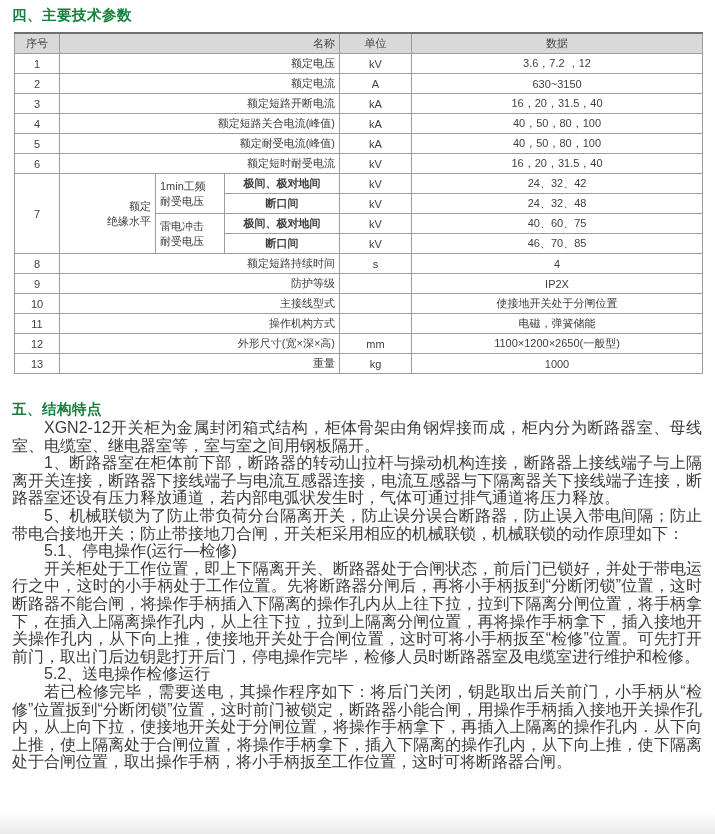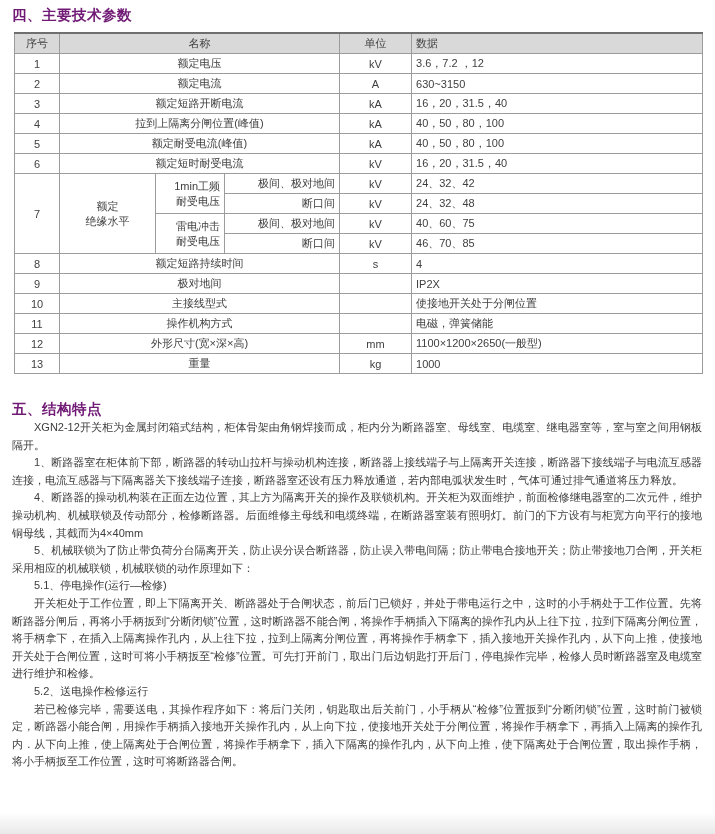--- a/index.html
+++ b/index.html
@@ -7,21 +7,21 @@
     width:715px; height:834px;
     background:#ffffff;
     font-family:"Liberation Sans","DejaVu Sans",sans-serif;
     color:#3c3c3c;
     position:relative;
     overflow:hidden;
   }
   .content { padding:6px 13px 0 12px; }
 
   .section-title {
-    color:#701a75;
+    color:#15803d;
     font-size:14.5px;
     font-weight:bold;
     margin:0 0 7px 0;
     letter-spacing:0.5px;
   }
 
   table.params {
     width:688px;
     border-collapse:collapse;
     table-layout:fixed;
@@ -36,31 +36,31 @@
     border:1px solid #9c9c9c;
     padding:1px 4px;
     height:17px;
     overflow:hidden;
   }
   .params th {
     background:#d9d9d9;
     font-weight:normal;
   }
   .c-center { text-align:center; }
-  .c-name   { text-align:center; padding-left:26px; }
-  .c-group  { text-align:right; padding-left:8px; }
-  .c-scope  { text-align:right; padding-left:8px; }
-  .c-data   { text-align:left; padding-left:12px; }
+  .c-name   { text-align:right; padding-left:26px; }
+  .c-group  { text-align:left; padding-left:8px; }
+  .c-scope  { text-align:center; padding-left:8px;font-weight:bold; }
+  .c-data   { text-align:center; padding-left:12px; }
   .pre      { white-space:pre-line; line-height:15px; }
 
   .features { margin-top:26px; }
   .features .section-title { margin-bottom:0; }
   .features p {
     margin:0;
-    font-size:11px;
+    font-size:16px;
     line-height:17.6px;
     text-align:justify;
     text-indent:2em;
     color:#3c3c3c;
   }
 
   .page-bottom-fade {
     position:absolute; left:0; bottom:0;
     width:715px; height:22px;
     background:linear-gradient(to bottom, rgba(235,235,235,0), #e9e9e9);
@@ -105,21 +105,21 @@
       <td class="c-data">630~3150</td>
     </tr>
     <tr>
       <td class="c-center">3</td>
       <td class="c-name" colspan="3">额定短路开断电流</td>
       <td class="c-center">kA</td>
       <td class="c-data">16，20，31.5，40</td>
     </tr>
     <tr>
       <td class="c-center">4</td>
-      <td class="c-name" colspan="3">拉到上隔离分闸位置(峰值)</td>
+      <td class="c-name" colspan="3">额定短路关合电流(峰值)</td>
       <td class="c-center">kA</td>
       <td class="c-data">40，50，80，100</td>
     </tr>
     <tr>
       <td class="c-center">5</td>
       <td class="c-name" colspan="3">额定耐受电流(峰值)</td>
       <td class="c-center">kA</td>
       <td class="c-data">40，50，80，100</td>
     </tr>
     <tr>
@@ -158,21 +158,21 @@
     </tr>
 
     <tr>
       <td class="c-center">8</td>
       <td class="c-name" colspan="3">额定短路持续时间</td>
       <td class="c-center">s</td>
       <td class="c-data">4</td>
     </tr>
     <tr>
       <td class="c-center">9</td>
-      <td class="c-name" colspan="3">极对地间</td>
+      <td class="c-name" colspan="3">防护等级</td>
       <td class="c-center"></td>
       <td class="c-data">IP2X</td>
     </tr>
     <tr>
       <td class="c-center">10</td>
       <td class="c-name" colspan="3">主接线型式</td>
       <td class="c-center"></td>
       <td class="c-data">使接地开关处于分闸位置</td>
     </tr>
     <tr>
@@ -193,21 +193,20 @@
       <td class="c-center">kg</td>
       <td class="c-data">1000</td>
     </tr>
   </tbody>
     </table>
 
   <div class="features">
     <h2 class="section-title">五、结构特点</h2>
     <p>XGN2-12开关柜为金属封闭箱式结构，柜体骨架由角钢焊接而成，柜内分为断路器室、母线室、电缆室、继电器室等，室与室之间用钢板隔开。</p>
     <p>1、断路器室在柜体前下部，断路器的转动山拉杆与操动机构连接，断路器上接线端子与上隔离开关连接，断路器下接线端子与电流互感器连接，电流互感器与下隔离器关下接线端子连接，断路器室还设有压力释放通道，若内部电弧状发生时，气体可通过排气通道将压力释放。</p>
-    <p>4、断路器的操动机构装在正面左边位置，其上方为隔离开关的操作及联锁机构。开关柜为双面维护，前面检修继电器室的二次元件，维护操动机构、机械联锁及传动部分，检修断路器。后面维修主母线和电缆终端，在断路器室装有照明灯。前门的下方设有与柜宽方向平行的接地铜母线，其截而为4×40mm</p>
     <p>5、机械联锁为了防止带负荷分台隔离开关，防止误分误合断路器，防止误入带电间隔；防止带电合接地开关；防止带接地刀合闸，开关柜采用相应的机械联锁，机械联锁的动作原理如下：</p>
     <p>5.1、停电操作(运行—检修)</p>
     <p>开关柜处于工作位置，即上下隔离开关、断路器处于合闸状态，前后门已锁好，并处于带电运行之中，这时的小手柄处于工作位置。先将断路器分闸后，再将小手柄扳到“分断闭锁”位置，这时断路器不能合闸，将操作手柄插入下隔离的操作孔内从上往下拉，拉到下隔离分闸位置，将手柄拿下，在插入上隔离操作孔内，从上往下拉，拉到上隔离分闸位置，再将操作手柄拿下，插入接地开关操作孔内，从下向上推，使接地开关处于合闸位置，这时可将小手柄扳至“检修”位置。可先打开前门，取出门后边钥匙打开后门，停电操作完毕，检修人员时断路器室及电缆室进行维护和检修。</p>
     <p>5.2、送电操作检修运行</p>
     <p>若已检修完毕，需要送电，其操作程序如下：将后门关闭，钥匙取出后关前门，小手柄从“检修”位置扳到“分断闭锁”位置，这时前门被锁定，断路器小能合闸，用操作手柄插入接地开关操作孔内，从上向下拉，使接地开关处于分闸位置，将操作手柄拿下，再插入上隔离的操作孔内．从下向上推，使上隔离处于合闸位置，将操作手柄拿下，插入下隔离的操作孔内，从下向上推，使下隔离处于合闸位置，取出操作手柄，将小手柄扳至工作位置，这时可将断路器合闸。</p>
   </div>
 
 </div>
 
 <div class="page-bottom-fade"></div>

